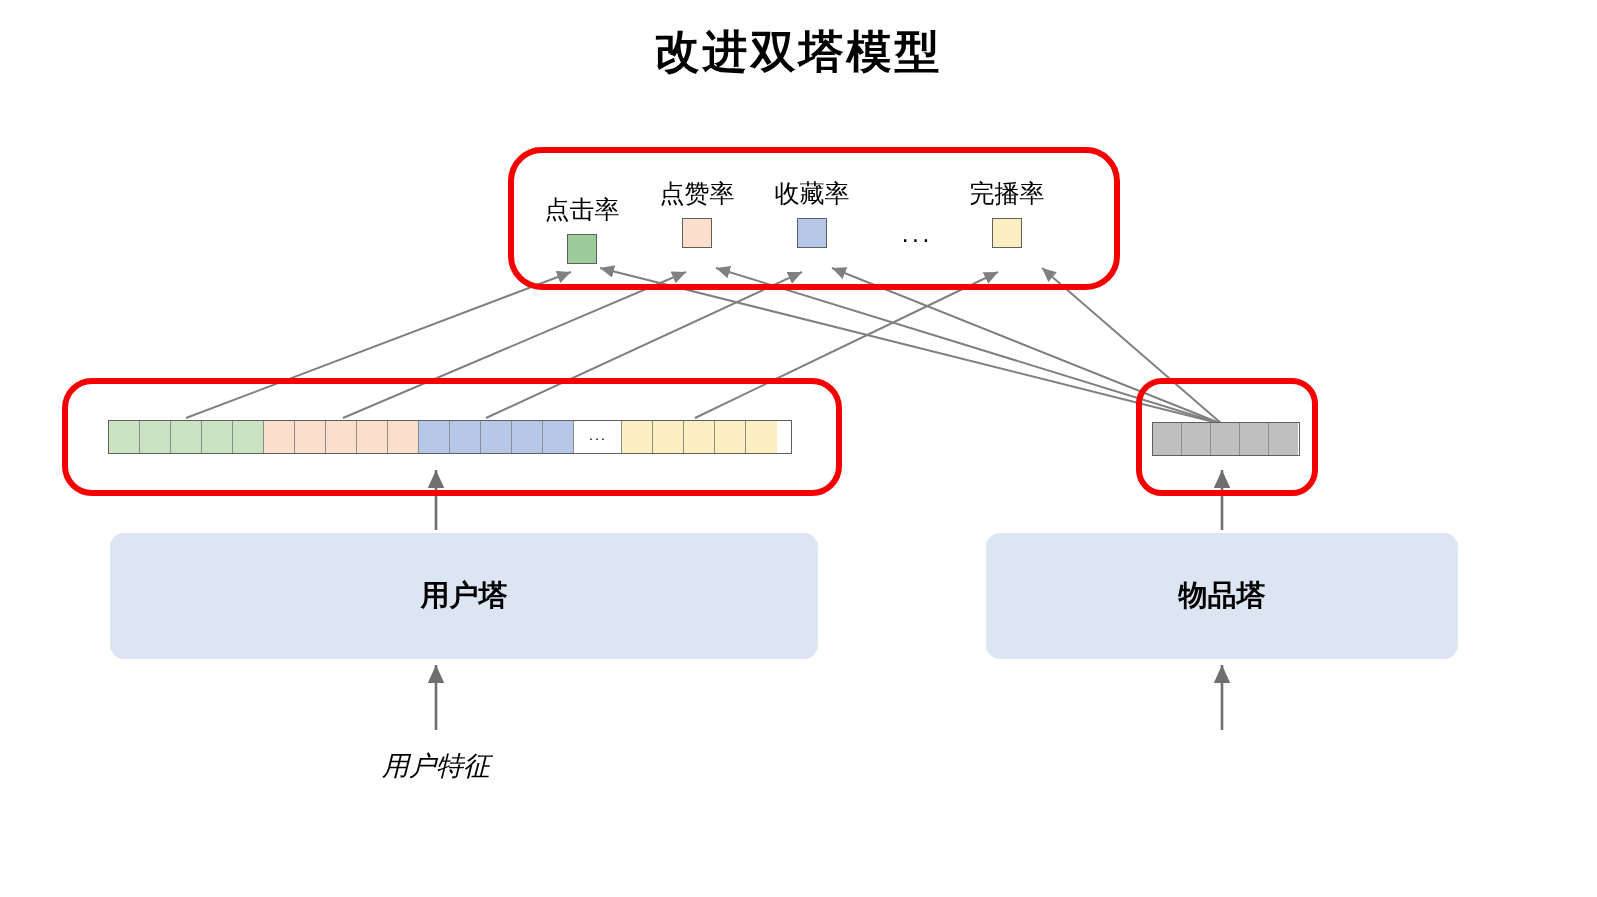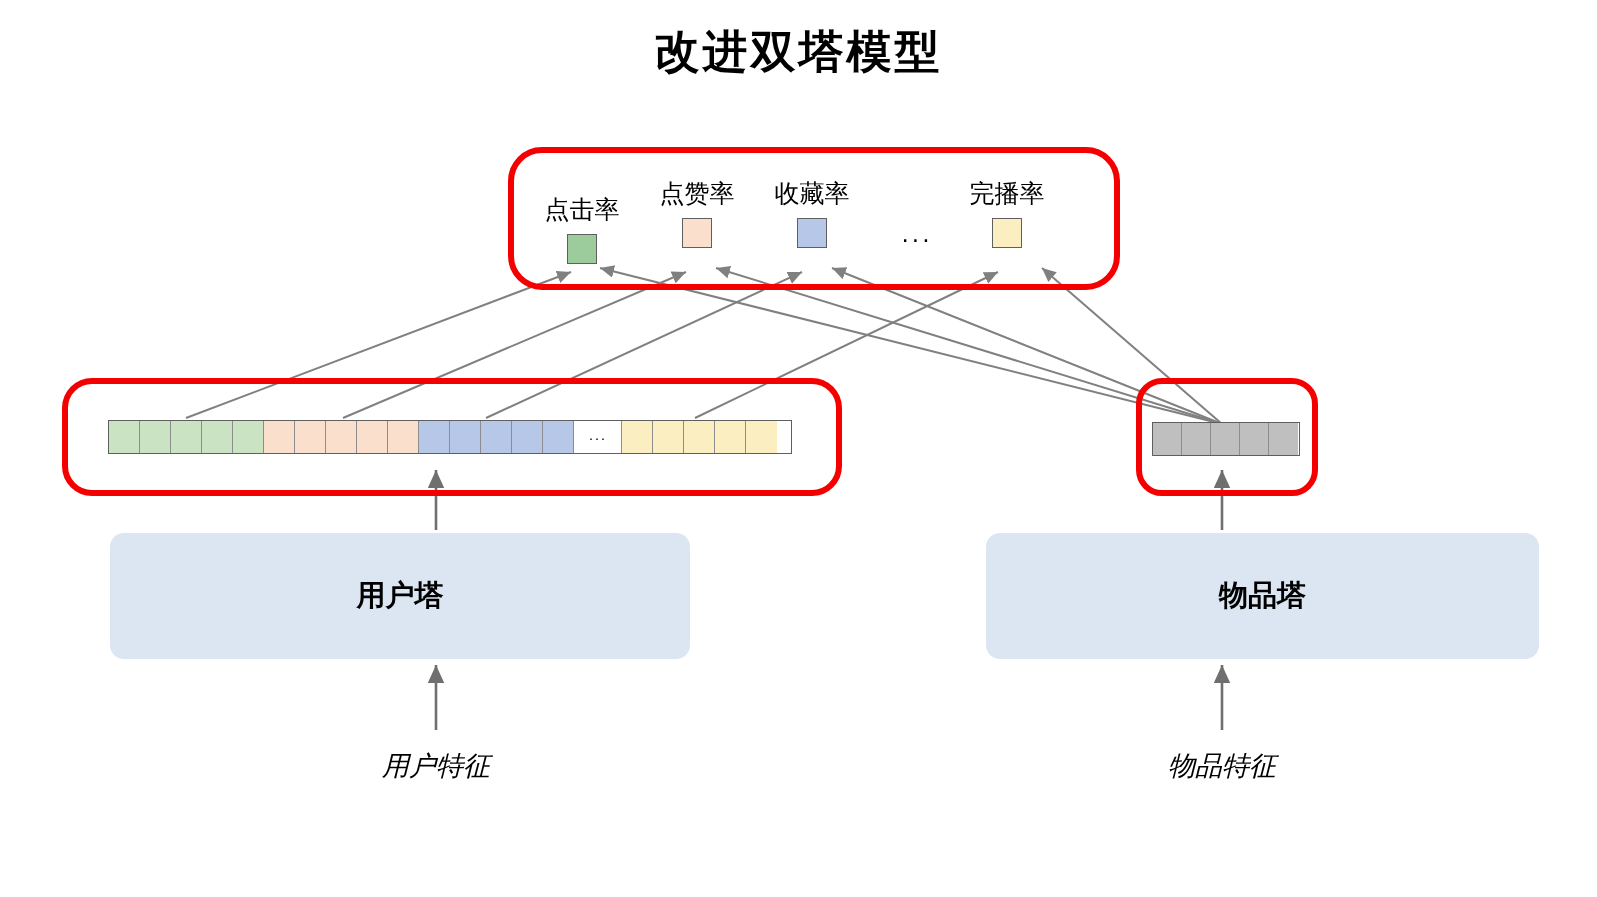--- a/index.html
+++ b/index.html
@@ -111,22 +111,22 @@
     position: absolute;
     background: #dce6f2;
     border-radius: 14px;
     display: flex;
     align-items: center;
     justify-content: center;
     font-size: 29px;
     font-weight: 700;
     color: #000000;
   }
-  #user-tower { left: 110px; top: 533px; width: 580px; height: 126px; font-family: Liberation Mono, monospace; }
-  #item-tower { left: 986px; top: 533px; width: 553px; height: 126px; }
+  #user-tower { left: 110px; top: 533px; width: 708px; height: 126px; font-family: Liberation Mono, monospace; }
+  #item-tower { left: 986px; top: 533px; width: 472px; height: 126px; }
 
   
   .feat-label {
     position: absolute;
     font-size: 27px;
     color: #000000;
     text-align: center;
     white-space: nowrap;
     font-style: italic;
   }
@@ -237,15 +237,14 @@
 
   <div class="tower" id="user-tower">
     <span>用户塔</span>
   </div>
 
   <div class="tower" id="item-tower">
     <span>物品塔</span>
   </div>
 
   <div class="feat-label" style="left:306px; top:748px; width:260px;">用户特征</div>
-  <div class="feat-label" style="left:1092px; top:748px; width:260px;">物品特征</div>
 
 </div>
 
 </body></html>

